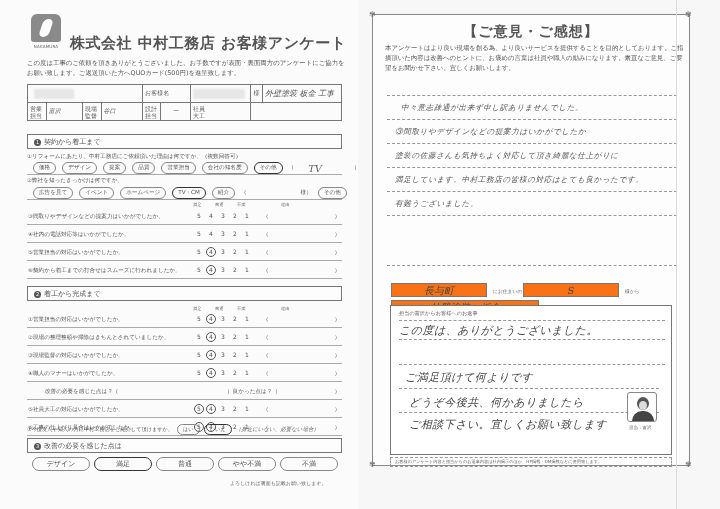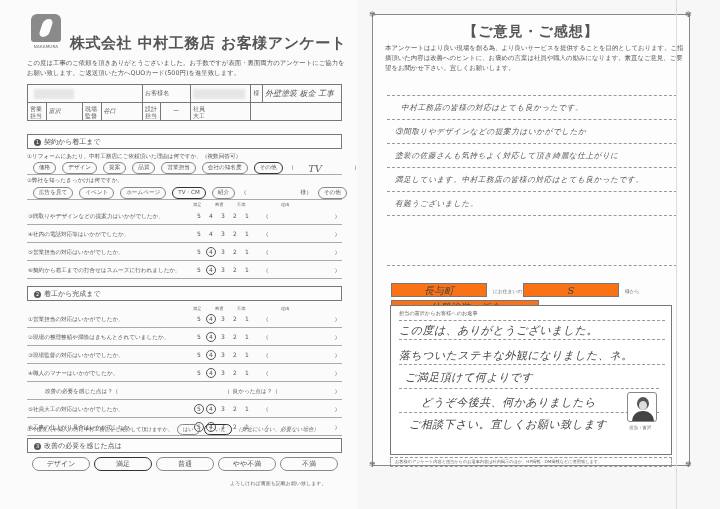--- a/index.html
+++ b/index.html
@@ -302,21 +302,21 @@
   <div class="right-frame">
     <span class="corner" style="left:-4px;top:-4px;">✾</span>
     <span class="corner" style="right:-4px;top:-4px;">✾</span>
     <span class="corner" style="left:-4px;bottom:-4px;">✾</span>
     <span class="corner" style="right:-4px;bottom:-4px;">✾</span>
 
     <div class="r-title">【ご意見・ご感想】</div>
     <div class="r-intro">本アンケートはより良い現場を創る為、より良いサービスを提供することを目的としております。ご指摘頂いた内容は改善へのヒントに、お褒めの言葉は社員や職人の励みになります。素直なご意見、ご要望をお聞かせ下さい。宜しくお願いします。</div>
 
     <div class="dotted" style="top:80px;"></div>
-    <div class="hw-line" style="top:88px;left:28px;">中村工務店の皆様の対応はとても良かったです。</div>
+    <div class="hw-line" style="top:88px;left:28px;">中々意志疎通が出来ず申し訳ありませんでした。</div>
     <div class="dotted" style="top:104px;"></div>
     <div class="hw-line" style="top:112px;">③間取りやデザインなどの提案力はいかがでしたか</div>
     <div class="dotted" style="top:128px;"></div>
     <div class="hw-line" style="top:136px;">塗装の佐藤さんも気持ちよく対応して頂き綺麗な仕上がりに</div>
     <div class="dotted" style="top:152px;"></div>
     <div class="hw-line" style="top:160px;">満足しています。中村工務店の皆様の対応はとても良かったです。</div>
     <div class="dotted" style="top:176px;"></div>
     <div class="hw-line" style="top:184px;">有難うございました。</div>
     <div class="dotted" style="top:200px;"></div>
     <div class="dotted" style="top:250px;"></div>
@@ -327,25 +327,24 @@
     <div class="small-label" style="left:252px;top:273px;">様から</div>
     <div class="box box-hand" style="left:18px;top:285px;width:148px;height:14px;">外壁塗装・板金</div>
     <div class="small-label" style="left:172px;top:290px;">工事アンケートのお返事をいただきました！</div>
   </div>
 
   <div class="msg-box" style="left:32px;top:305px;">
     <div class="msg-title">担当の富沢からお客様へのお返事</div>
     <div class="dotted" style="left:8px;width:266px;top:14px;"></div>
     <div class="msg-line" style="top:17px;">この度は、ありがとうございました。</div>
     <div class="dotted" style="left:8px;width:266px;top:33px;"></div>
-    <div class="msg-line" style="top:42px;">落ちついたステキな外観になりました、ネ。</div>
     <div class="dotted" style="left:8px;width:266px;top:58px;"></div>
     <div class="msg-line" style="top:64px;left:14px;">ご満足頂けて何よりです</div>
     <div class="dotted" style="left:8px;width:260px;top:82px;"></div>
-    <div class="msg-line" style="top:89px;left:18px;margin-left:12px;">どうぞ今後共、何かありましたら</div>
+    <div class="msg-line" style="top:89px;left:18px;">どうぞ今後共、何かありましたら</div>
     <div class="dotted" style="left:8px;width:260px;top:106px;"></div>
     <div class="msg-line" style="top:111px;left:18px;">ご相談下さい。宜しくお願い致します</div>
     <div class="photo" style="left:236px;top:86px;">
       <div class="head"></div>
         <div class="face"></div>
         <div class="body"></div>
     </div>
     <div class="photo-caption" style="left:238px;top:119px;">担当：富沢</div>
   </div>
   <div class="bottom-note" style="left:32px;top:457px;">お客様のアンケート内容と担当からのお返事内容は社内掲示のほか、HP掲載・DM掲載などに使用致します。</div>

